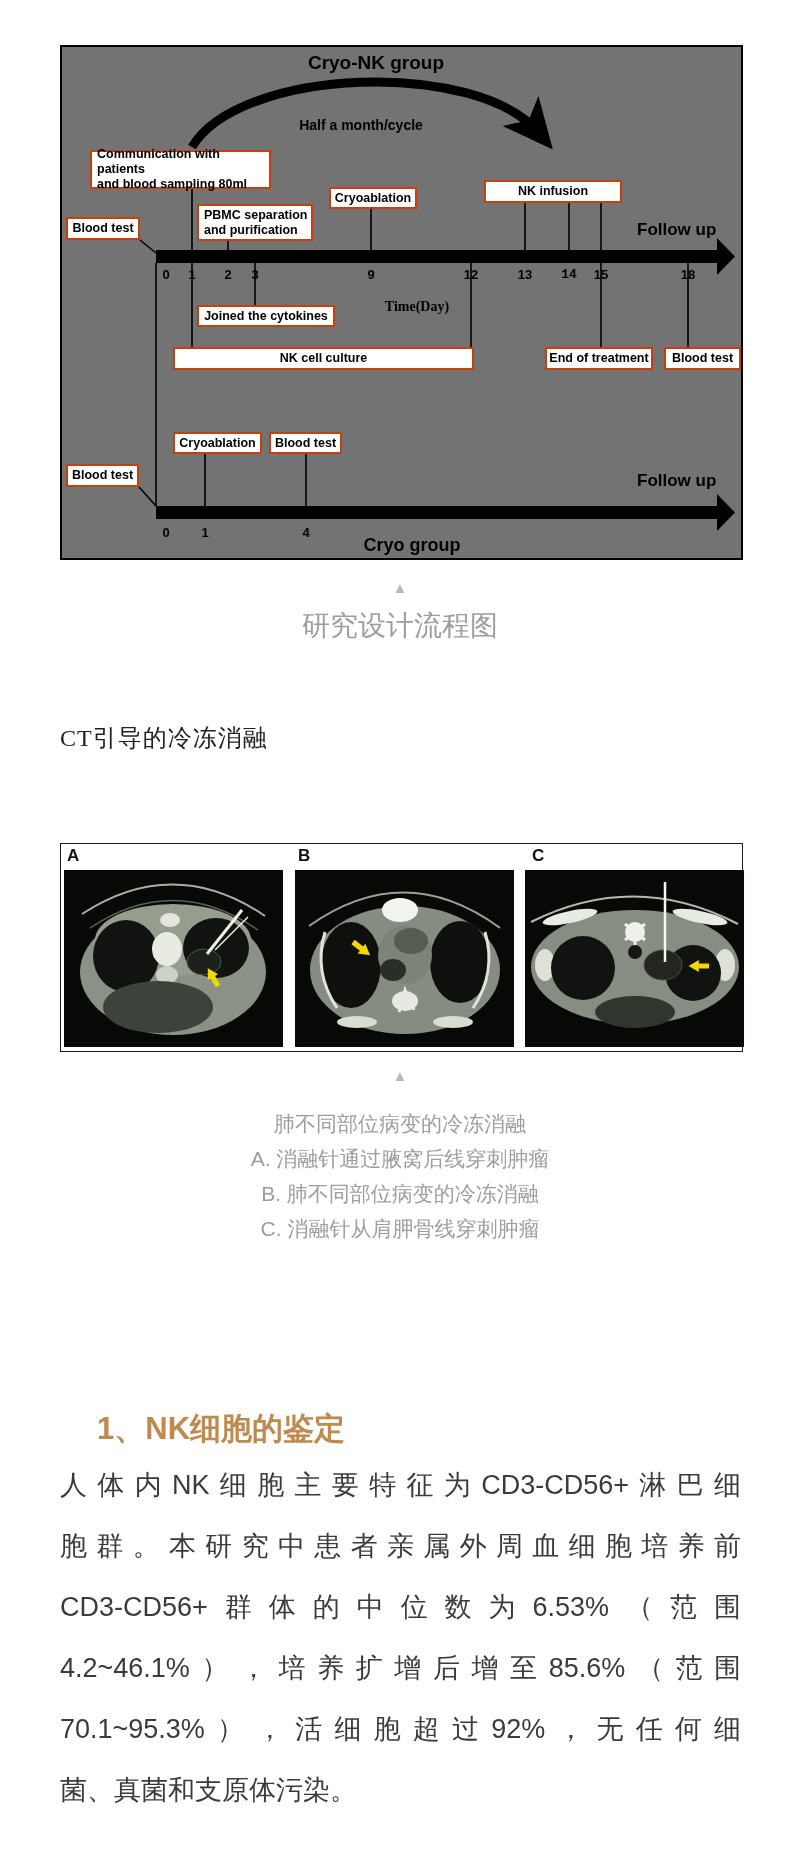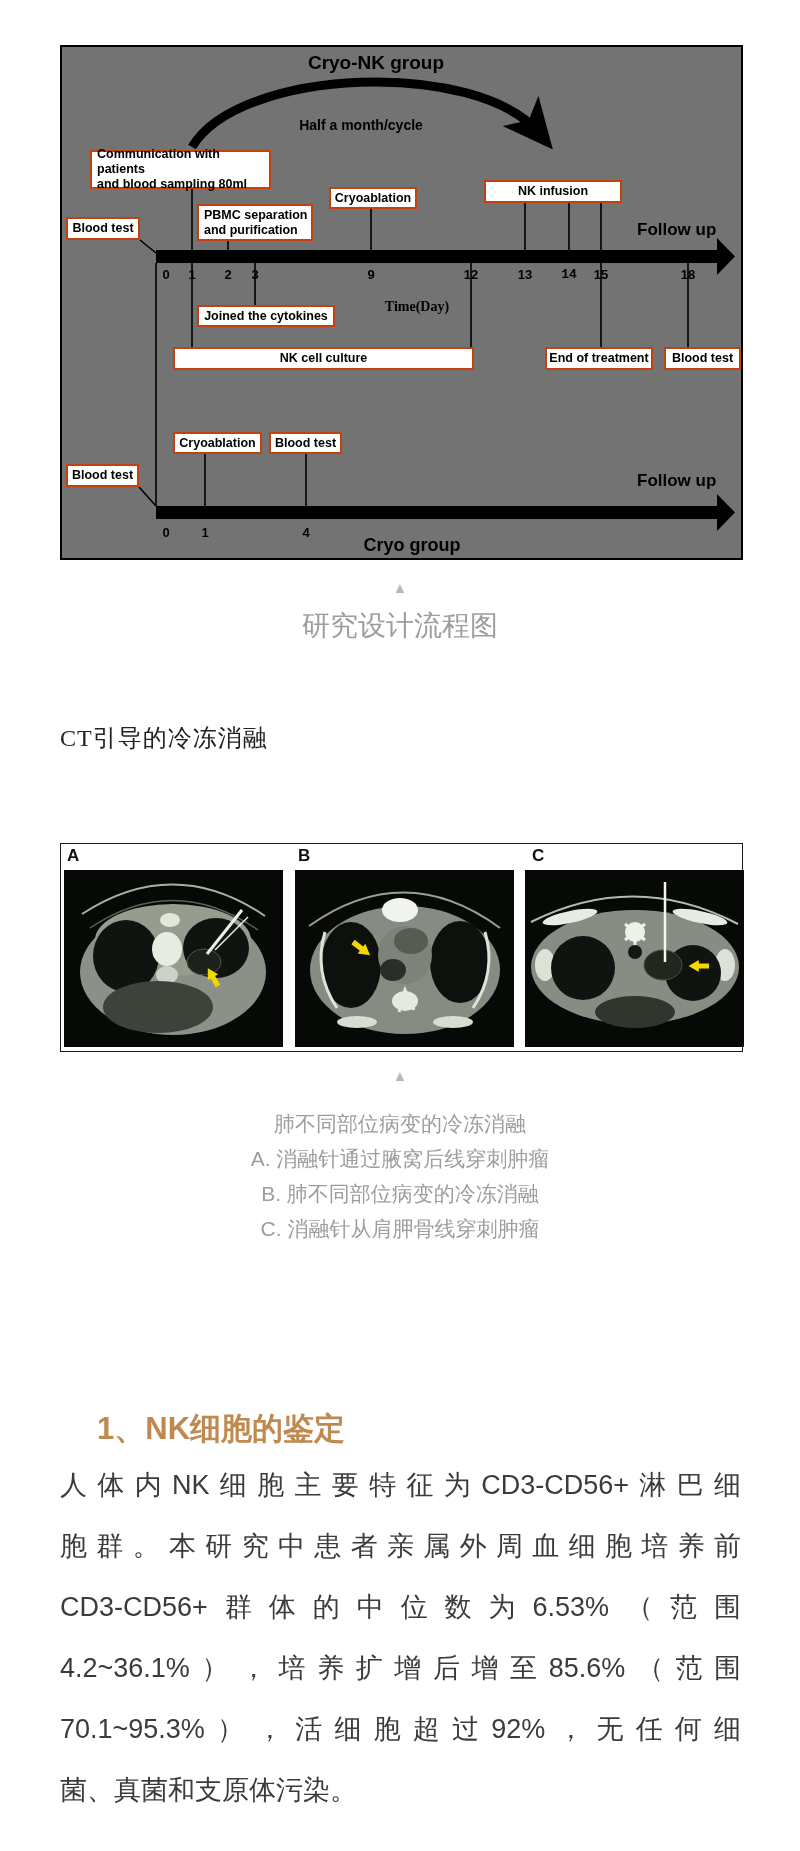--- a/index.html
+++ b/index.html
@@ -211,17 +211,17 @@
   <div class="cap2" style="top:1106px;">肺不同部位病变的冷冻消融</div>
   <div class="cap2" style="top:1141px;">A. 消融针通过腋窝后线穿刺肿瘤</div>
   <div class="cap2" style="top:1176px;">B. 肺不同部位病变的冷冻消融</div>
   <div class="cap2" style="top:1211px;">C. 消融针从肩胛骨线穿刺肿瘤</div>
 
   <div class="h-sub" style="top:1408px;">1、NK细胞的鉴定</div>
 
   <div class="bline just" style="top:1455px;">人体内NK细胞主要特征为CD3-CD56+淋巴细</div>
   <div class="bline just" style="top:1516px;">胞群。本研究中患者亲属外周血细胞培养前</div>
   <div class="bline just" style="top:1577px;">CD3-CD56+群体的中位数为6.53%（范围</div>
-  <div class="bline just" style="top:1638px;">4.2~36.1%），培养扩增后增至85.6%（范围</div>
+  <div class="bline just" style="top:1638px;">4.2~46.1%），培养扩增后增至85.6%（范围</div>
   <div class="bline just" style="top:1699px;">70.1~95.3%），活细胞超过92%，无任何细</div>
   <div class="bline" style="top:1760px;">菌、真菌和支原体污染。</div>
 
 </div>
 
 </body></html>

